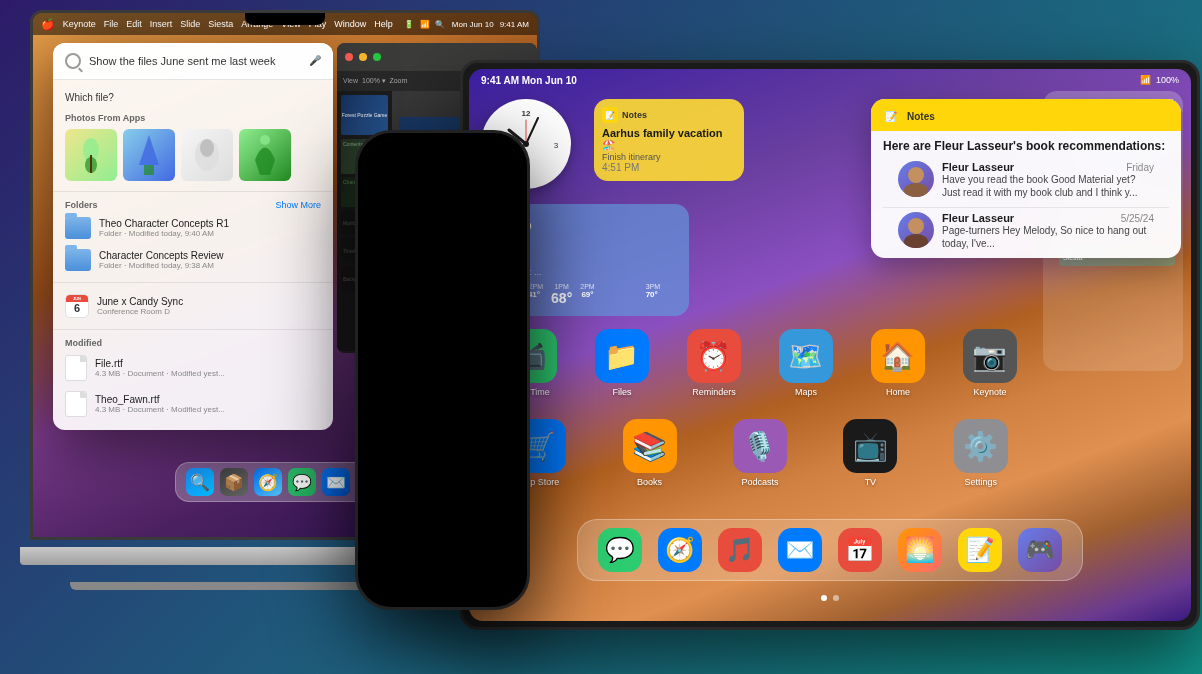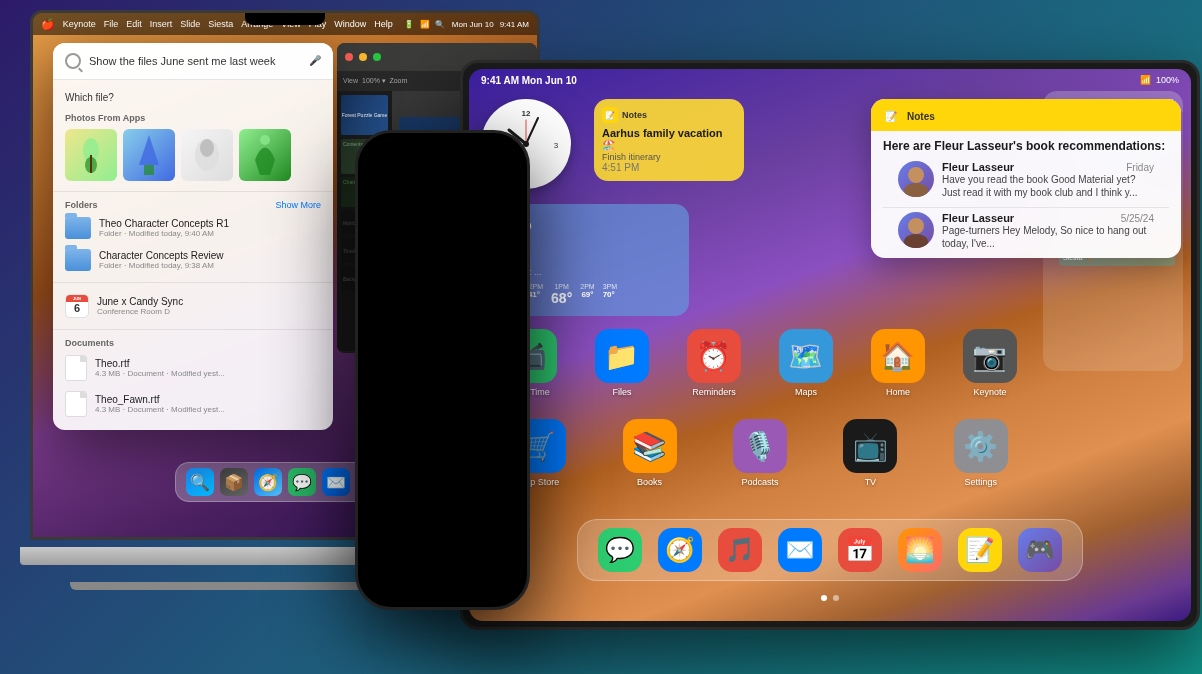--- a/index.html
+++ b/index.html
@@ -880,27 +880,27 @@
             </div>
             <div class="result-text">
               <div class="result-title">June x Candy Sync</div>
               <div class="result-subtitle">Conference Room D</div>
             </div>
           </div>
 
           <div class="spotlight-divider"></div>
 
           <div class="spotlight-section-header">
-            <span class="spotlight-section-title">Documents</span>
+            <span class="spotlight-section-title">Modified</span>
           </div>
 
           <div class="spotlight-result-item">
             <div class="result-icon-doc"></div>
             <div class="result-text">
-              <div class="result-title">Theo.rtf</div>
+              <div class="result-title">File.rtf</div>
               <div class="result-subtitle">4.3 MB · Document · Modified yest...</div>
             </div>
           </div>
 
           <div class="spotlight-result-item">
             <div class="result-icon-doc"></div>
             <div class="result-text">
               <div class="result-title">Theo_Fawn.rtf</div>
               <div class="result-subtitle">4.3 MB · Document · Modified yest...</div>
             </div>
@@ -1012,21 +1012,21 @@
           <div style="font-size:8px;color:white;font-weight:600;">41°</div>
         </div>
         <div style="text-align:center;">
           <div style="font-size:7px;color:rgba(255,255,255,0.8);">1PM</div>
           <div style="font-size:14px;color:white;font-weight:600;">68°</div>
         </div>
         <div style="text-align:center;">
           <div style="font-size:7px;color:rgba(255,255,255,0.8);">2PM</div>
           <div style="font-size:8px;color:white;font-weight:600;">69°</div>
         </div>
-        <div style="text-align:left;">
+        <div style="text-align:left;margin-left:43px;">
           <div style="font-size:7px;color:rgba(255,255,255,0.8);">3PM</div>
           <div style="font-size:8px;color:white;font-weight:600;">70°</div>
         </div>
       </div>
     </div>
 
     <div style="position:absolute;top:260px;left:20px;right:160px;display:grid;grid-template-columns:repeat(6,1fr);gap:10px;z-index:8;">
       <div class="ipad-app-icon">
         <div class="ipad-app-icon-img" style="background:#2ecc71;">📹</div>
         <div class="ipad-app-label">FaceTime</div>

